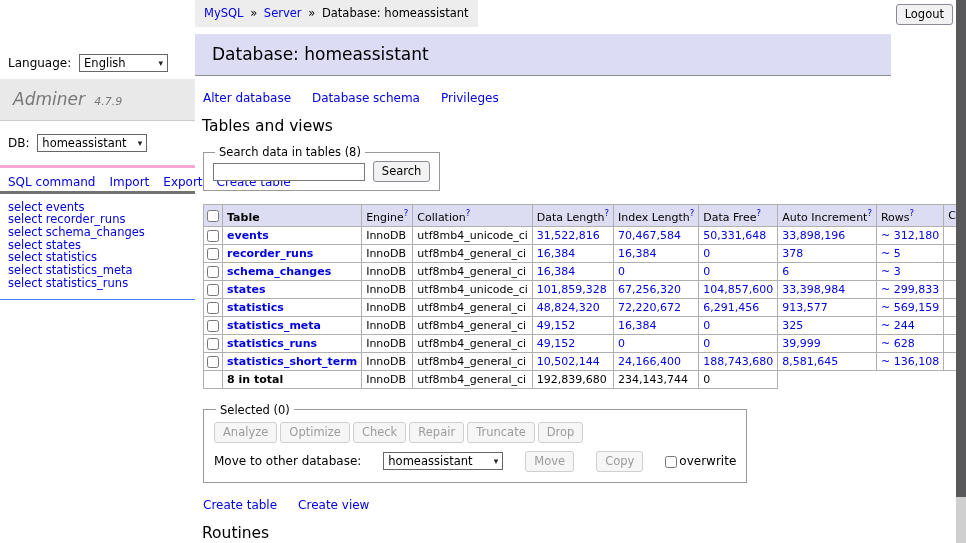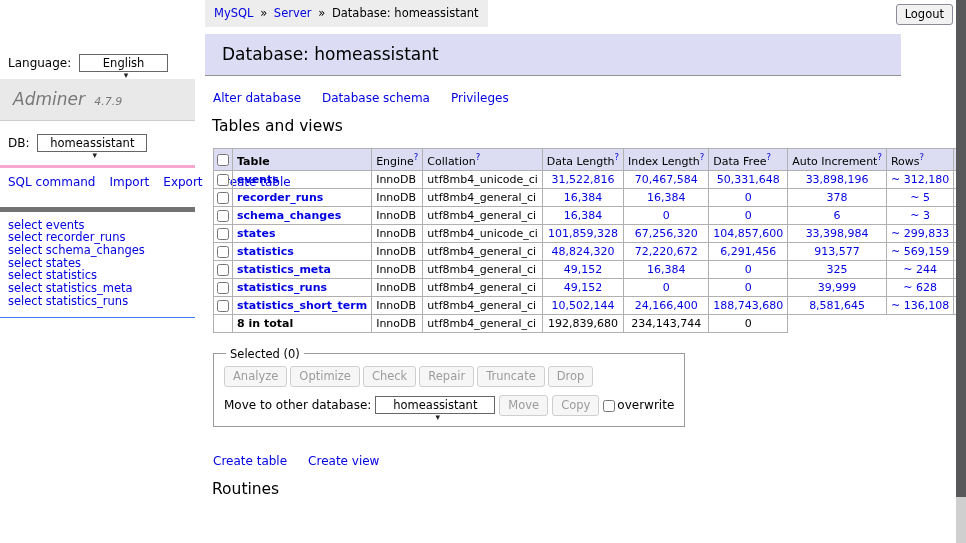--- a/index.html
+++ b/index.html
@@ -11,48 +11,48 @@
   }
   a { color: #0000e0; text-decoration: none; cursor: pointer; }
 
   
   #sidebar { position: absolute; left: 0; top: 0; width: 195px; margin-top: 48px; }
   .lang-row { padding: 6px 8px 7px; white-space: nowrap; }
   .lbl { margin-right: 4px; }
   .fake-select {
     display: inline-flex; justify-content: space-between; align-items: center;
     border: 1px solid #666; background: #fff; padding: 1px 4px 2px;
-    font-size: 11.5px; height: 18px; vertical-align: middle; cursor: default; flex-direction: column;
+    font-size: 11.5px; height: 18px; vertical-align: middle; cursor: default;
   }
   .fake-select .caret { font-size: 9px; color: #222; margin-left: 5px; }
   #language-select { width: 89px; }
   #db-select { width: 110px; }
   h1 {
     margin: 0; padding: 10px 13px 11px; background: #e9e9e9;
     border-bottom: 1px solid #ccc; font-weight: normal; font-style: italic;
     color: #787878; font-size: 17px;
   }
   h1 .ver { font-size: 11px; margin-left: 4px; }
   .db-row { padding: 13px 8px 13px; border-bottom: 3px solid #f9a8d4; white-space: nowrap; }
-  .actions { padding: 7px 8px 16px; border-bottom: 5px solid #737373; line-height: 1.3; width: 195px; }
+  .actions { padding: 7px 8px 0; border-bottom: 3px solid #737373; line-height: 1.3; width: 195px; }
   .actions a { margin-right: 14px; white-space: nowrap; }
   .tlinks { padding: 7px 8px 9px; border-bottom: 1px solid #3b82f6; }
   .tlinks a { display: block; font-size: 11.5px; line-height: 12.7px; white-space: nowrap; }
 
   
   button {
     font-family: inherit; font-size: 11.5px; color: #000;
     background: #f2f2f2; border: 1px solid #8a8a9a; border-radius: 3px;
     padding: 2px 8px 3px; cursor: pointer;
   }
   button:disabled { color: #9c9c9c; border-color: #cfcfcf; background: #f6f6f6; cursor: default; }
   #logout { position: absolute; top: 4px; right: 13px; }
 
   
-  #content { position: absolute; left: 205px; top: 0; width: 696px; }
+  #content { position: absolute; left: 195px; top: 0; width: 696px; }
   #breadcrumb { display: inline-block; background: #ededed; padding: 6px 9px 7px; font-size: 11.5px; }
   #breadcrumb .sep { margin: 0 3px; color: #000; }
   h2 {
     margin: 7px 0 0; padding: 10px 17px 11px; background: #dcdcf5;
     border-bottom: 1px solid #909090; font-size: 17px; font-weight: normal;
   }
   .linkrow { margin: 15px 0 0 8px; }
   .linkrow a { margin-right: 21px; }
   h3 { margin: 12px 0 0 7px; font-size: 15.5px; font-weight: normal; }
 
@@ -76,29 +76,29 @@
   thead th:nth-of-type(4) { width: 64px; }
   thead th:nth-of-type(5) { width: 70px; }
   thead th:nth-of-type(6) { width: 58px; }
   thead th:nth-of-type(7) { width: 78px; }
   thead th:nth-of-type(8) { width: 52px; }
   thead th:nth-of-type(9) { width: 48px; }
   sup a { font-size: 8.5px; }
   td.chk { width: 20px; text-align: center; padding: 1px 3px; }
   input[type=checkbox] { width: 12px; height: 12px; margin: 1px 0 0; vertical-align: middle; }
   td.tname a { font-weight: bold; margin-top: 10px; }
-  td.num { text-align: center; }
+  td.num { text-align: left; }
   tr.total td { background: #fff; }
   tr.total .tot { font-weight: bold; }
 
   
-  #selected-fs { margin: 14px 0 12px 8px; padding: 2px 10px 10px; min-width: 392px; }
+  #selected-fs { margin: 14px 0 0 8px; padding: 2px 10px 10px; min-width: 392px; }
   .btnrow { margin: 3px 0 8px; }
   .btnrow button { margin-right: 3px; }
-  .moverow { display: flex; align-items: center; gap: 4px; white-space: nowrap; }
+  .moverow { display: flex; align-items: center; gap: 22px; white-space: nowrap; }
   #move-db-select { width: 120px; }
   .moverow label { display: inline-flex; align-items: center; gap: 2px; cursor: default; justify-content: center; }
 
   
   #scrollbar { position: absolute; right: 0; top: 0; width: 10px; height: 543px; background: #cfcfcf; }
   #scroll-thumb { position: absolute; left: 0; top: 0; width: 10px; height: 497px; background: #58585b; }
 </style>
 </head>
 <body>
 
@@ -148,20 +148,25 @@
   </div>
 
   <h2>Database: homeassistant</h2>
 
   <p class="linkrow">
     
   <a>Alter database</a><a>Database schema</a><a>Privileges</a></p>
 
   <h3>Tables and views</h3>
 
+  <fieldset id="search-fs">
+    <legend>Search data in tables (8)</legend>
+    <input type="text" value="" style="">
+    <button>Search</button>
+  </fieldset>
 
   <table>
     <thead>
       <tr>
         <td class="chk"><input type="checkbox" style=""></td>
 
       <th><span>Table</span><sup><a></a></sup></th>
           <th><span>Engine</span><sup><a>?</a></sup></th>
           <th><span>Collation</span><sup><a>?</a></sup></th>
           <th><span>Data Length</span><sup><a>?</a></sup></th>

